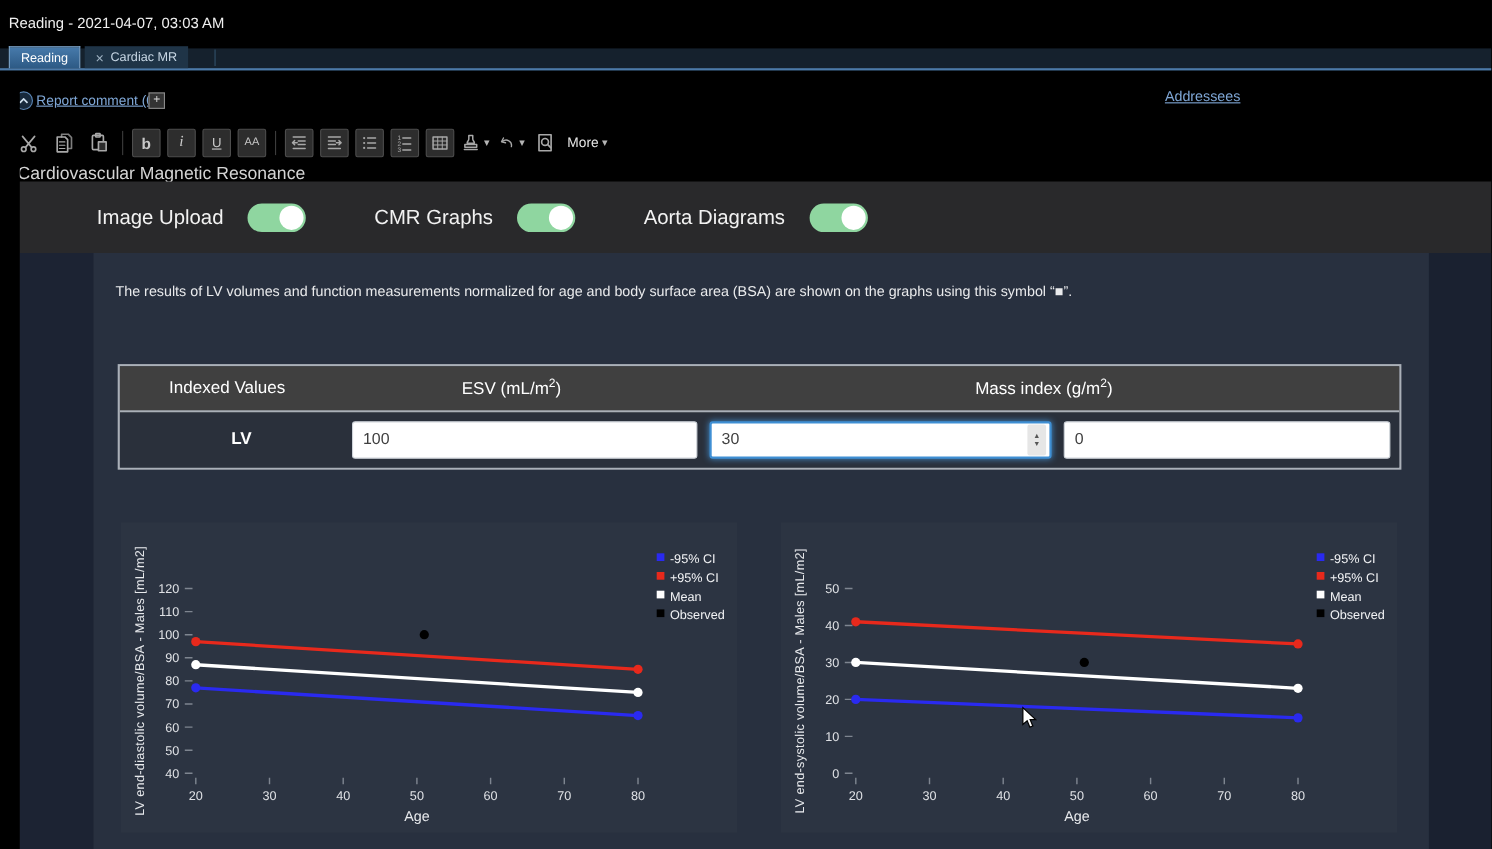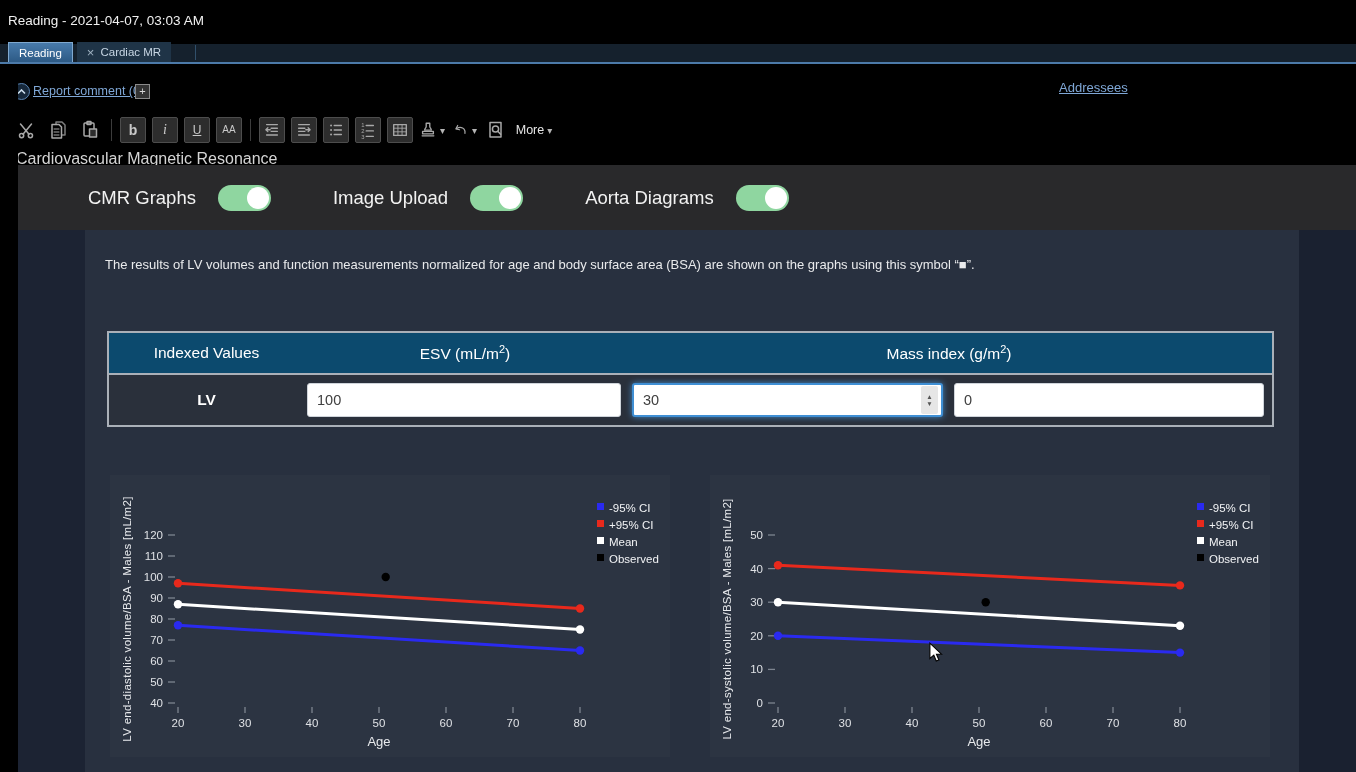--- a/index.html
+++ b/index.html
@@ -43,26 +43,26 @@
   .switch{width:53px;height:26px;border-radius:13px;background:#8fd6a0;position:relative;cursor:pointer;}
   .knob{position:absolute;right:2px;top:2px;width:22px;height:22px;border-radius:50%;background:#fff;}
   
   .page{position:absolute;left:0;top:230px;width:1356px;height:542px;background:#28303f;}
   .gutter{position:absolute;left:18px;top:230px;width:67px;height:542px;background:#1c2333;}
   .rightzone{position:absolute;left:1299px;top:230px;width:57px;height:542px;background:#1a2130;}
   .black-rail{position:absolute;left:0;top:66px;width:18px;height:706px;background:#000;}
   .description{position:absolute;left:105px;top:238px;width:1125px;color:#e9eaec;font-size:13px;line-height:27.5px;}
   
   .val-table{position:absolute;left:107px;top:331px;width:1167px;border:2px solid #aab0b8;box-sizing:border-box;}
-  .thead{display:flex;height:40px;background:#0c4a6e;border-bottom:2px solid #aab0b8;align-items:center;}
+  .thead{display:flex;height:40px;background:#404040;border-bottom:2px solid #aab0b8;align-items:center;}
   .trow{display:flex;height:50px;background:#2a303b;align-items:center;}
   .c1{width:195px;} .c2{width:325px;} .c3{width:322px;} .c4{flex:1;}
   .th{text-align:center;color:#fff;font-size:15.5px;}
   .th sup{font-size:11px;}
-  .row-label{text-align:center;color:#fff;font-size:15.5px;font-weight:bold;}
+  .row-label{text-align:center;color:#fff;font-size:15.5px;font-weight:bold;padding-left:13px;}
   .cellpad{padding:0 8px 0 3px;box-sizing:border-box;position:relative;}
   .cell-input{width:100%;height:34px;border:1px solid #cfd4da;border-radius:3px;font-size:14.5px;color:#404040;
       padding:0 9px;box-sizing:border-box;background:#fff;font-family:"Liberation Sans",sans-serif;outline:none;}
   .cell-input.focused{border:2px solid #3f8fd4;box-shadow:0 0 6px rgba(70,150,220,.85);}
   .spinner{position:absolute;right:13px;top:50%;transform:translateY(-50%);width:17px;height:28px;background:#e6e6e6;
       border-radius:2px;display:flex;flex-direction:column;align-items:center;justify-content:center;color:#555;
       font-size:6.5px;line-height:7px;cursor:pointer;}
   
   .chart-panel{position:absolute;top:475px;width:560px;height:282px;background:#2c3442;}
   .chart-panel.left{left:110px;} .chart-panel.right{left:710px;}
@@ -193,27 +193,27 @@
       <span class="ticon">
         <span class="tlabel">More</span>
         <span class="caret">▾</span>
       </span>
     </div>
 
   <div class="section-label">Cardiovascular Magnetic Resonance</div>
 
   <div class="togglebar">
     <div class="toggle-group">
-      <span class="toggle-label">CMR Graphs</span>
+      <span class="toggle-label">Image Upload</span>
       <span class="switch">
           <span class="knob"></span>
         </span>
     </div>
     <div class="toggle-group">
-      <span class="toggle-label">Image Upload</span>
+      <span class="toggle-label">CMR Graphs</span>
       <span class="switch">
           <span class="knob"></span>
         </span>
     </div>
     <div class="toggle-group">
       <span class="toggle-label">Aorta Diagrams</span>
       <span class="switch">
           <span class="knob"></span>
         </span>
     </div>

